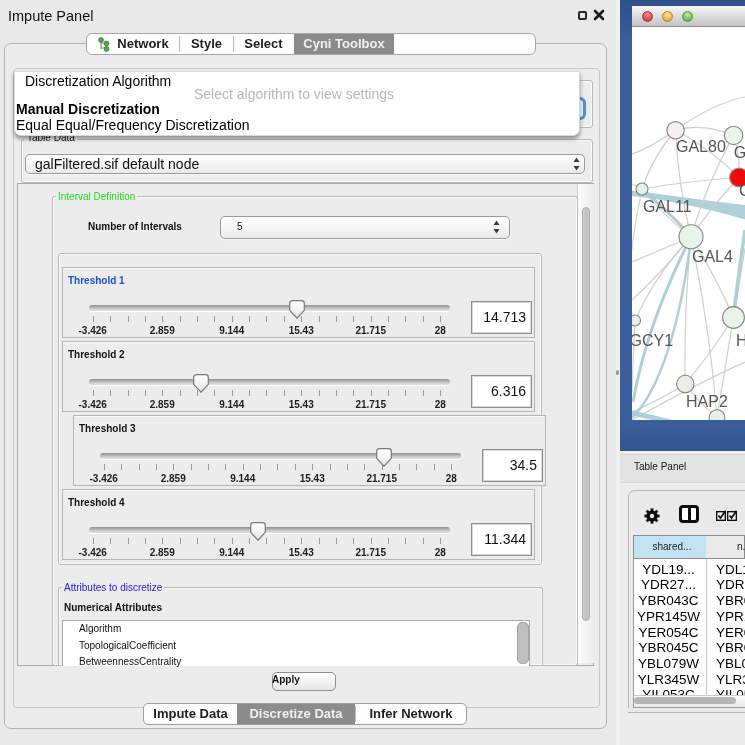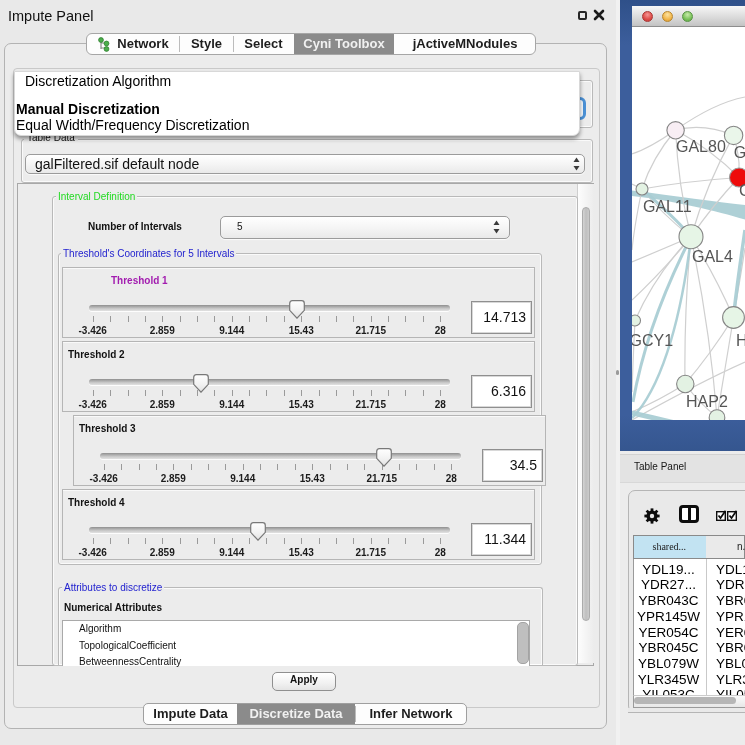--- a/index.html
+++ b/index.html
@@ -56,24 +56,23 @@
 
   <div class="abs t13 bold" style="left:88px;top:222px;color:#111;">Number of Intervals</div>
   <div class="abs combo" style="left:220px;top:216px;width:288px;height:21px;"></div>
   <div class="abs t13" style="left:237px;top:222px;color:#111;">5</div>
   <svg class="abs" style="left:493px;top:220px;" width="7" height="14" viewBox="0 0 7 14">
       <path d="M3.5 0.5 L6.5 5 H0.5 Z" fill="#3a3a3a"></path>
       <path d="M3.5 13.5 L0.5 9 H6.5 Z" fill="#3a3a3a"></path>
     </svg>
 
   <div class="abs etched" style="left:58px;top:253px;width:482px;height:310px;"></div>
-  <div class="abs t13" style="left:61px;top:249px;background:#ececec;padding:0 2px;color:#2323cf;">Threshold's Coordinates for 5 Intervals</div>
 
   <div class="thbox" style="top:267px;">
-      <div class="abs t13 bold" style="left:5px;top:8px;color:#a21caf;margin-left:43px;">Threshold 1</div>
+      <div class="abs t13 bold" style="left:5px;top:8px;color:#1d4ed8;">Threshold 1</div>
       <div class="track"></div>
       <div class="tick" style="left:29.7px;top:48px;"></div>
       <div class="tick" style="left:47.1px;top:48px;"></div>
       <div class="tick" style="left:64.5px;top:48px;"></div>
       <div class="tick" style="left:81.8px;top:48px;"></div>
       <div class="tick" style="left:99.2px;top:48px;"></div>
       <div class="tick" style="left:116.6px;top:48px;"></div>
       <div class="tick" style="left:133.9px;top:48px;"></div>
       <div class="tick" style="left:151.3px;top:48px;"></div>
       <div class="tick" style="left:168.7px;top:48px;"></div>
@@ -237,50 +236,50 @@
   <div class="abs etched" style="left:58px;top:587px;width:483px;height:77px;border-bottom:none;border-radius:3px 3px 0 0;"></div>
   <div class="abs t13" style="left:62px;top:583px;background:#ececec;padding:0 2px;color:#2323cf;">Attributes to discretize</div>
   <div class="abs t13 bold" style="left:64px;top:603px;color:#111;">Numerical Attributes</div>
   <div class="abs" style="left:62px;top:620px;width:466px;height:45px;background:#fff;border:1px solid #a9a9a9;border-bottom:none;"></div>
   <div class="abs t13" style="left:79px;top:624px;color:#111;">Algorithm</div>
   <div class="abs t13" style="left:79px;top:640.5px;color:#111;">TopologicalCoefficient</div>
   <div class="abs t13" style="left:79px;top:657px;color:#111;">BetweennessCentrality</div>
   <div class="abs" style="left:517px;top:622px;width:10px;height:40px;background:#bfbfbf;border:1px solid #a3a3a3;border-radius:5px;"></div>
 
   <div class="abs" style="left:272px;top:672px;width:62px;height:17px;background:linear-gradient(180deg,#ffffff,#f1f1f1 60%,#e4e4e4);border:1px solid #8f8f8f;border-radius:5px;"></div>
-  <div class="abs t13 bold" style="left:272px;top:675px;width:64px;text-align:center;color:#111;">Apply</div>
+  <div class="abs t13 bold" style="left:272px;top:675px;width:64px;text-align:left;color:#111;">Apply</div>
 
   <div class="abs" style="left:86px;top:33px;width:448px;height:20px;background:#fdfdfd;border:1px solid #a6a6a6;border-radius:6px;overflow:hidden;">
     <div class="tabtxt" style="left:0;width:92px;">
       <svg style="position:absolute;left:11px;top:3px;" width="13" height="15" viewBox="0 0 13 15">
           <path d="M3 3 V12 M3 6 H8 M3 11 H8" stroke="#8a8a8a" stroke-width="1.2" fill="none"></path>
           <circle cx="3" cy="3" r="2.4" fill="#4cae4c" stroke="#2e7d2e" stroke-width="0.8"></circle>
           <circle cx="8.5" cy="6.5" r="2.4" fill="#4cae4c" stroke="#2e7d2e" stroke-width="0.8"></circle>
           <circle cx="8.5" cy="12" r="2.4" fill="#4cae4c" stroke="#2e7d2e" stroke-width="0.8"></circle>
         </svg>
       <span style="margin-left:20px;">Network</span></div>
     <div class="vsep" style="left:92px;"></div>
     <div class="tabtxt" style="left:93px;width:53px;">Style</div>
     <div class="vsep" style="left:146px;"></div>
     <div class="tabtxt" style="left:147px;width:59px;">Select</div>
     <div class="tabtxt seltab" style="left:207px;width:100px;">Cyni Toolbox</div>
-    <div class="tabtxt" style="left:308px;width:140px;">jActiveMNodules</div>
   </div>
 
   <div class="abs" style="left:143px;top:703px;width:322px;height:20px;background:#fdfdfd;border:1px solid #9f9f9f;border-radius:5px;overflow:hidden;">
     <div class="tabtxt" style="left:0;width:93px;">Impute Data</div>
     <div class="tabtxt seltab" style="left:93px;width:118px;">Discretize Data</div>
     <div class="vsep" style="left:211px;"></div>
     <div class="tabtxt" style="left:212px;width:110px;">Infer Network</div>
   </div>
 
   <div class="abs" style="left:14px;top:71px;width:564px;height:63px;background:#fff;border:1px solid #d8d8d8;border-radius:0 0 7px 7px;box-shadow:0 3px 4px rgba(0,0,0,.4);"></div>
   <div class="abs t14" style="left:25px;top:73.5px;color:#000000;">Discretization Algorithm</div>
+  <div class="abs t14" style="left:194px;top:86.5px;color:#b8b8b8;">Select algorithm to view settings</div>
   <div class="abs t14 bold" style="left:16px;top:102px;color:#000;">Manual Discretization</div>
-  <div class="abs t14" style="left:16px;top:118.4px;color:#000;">Equal Width/Frequency Discretization</div>
+  <div class="abs t14" style="left:16px;top:118.4px;color:#000;">Equal Equal/Frequency Discretization</div>
 
   <div class="abs" style="left:616px;top:0;width:4px;height:745px;background:#f1f1f1;"></div>
   <div class="abs" style="left:616px;top:370px;width:3px;height:5px;background:#9a9a9a;border-radius:2px;"></div>
 
   <div class="abs" style="left:620px;top:0;width:125px;height:451px;background:linear-gradient(180deg,#2f5089 0%,#3c5e9c 10%,#3c5e9c 92%,#35568f 100%);"></div>
   <div class="abs" style="left:632px;top:6px;width:113px;height:20px;background:linear-gradient(180deg,#f7f7f7,#dedede 50%,#c3c3c3);border-bottom:1px solid #8e8e8e;"></div>
   <div class="abs" style="left:642px;top:11px;width:11px;height:11px;border-radius:50%;background:radial-gradient(circle at 50% 30%,#f59694,#dd4b47 60%,#c13a38);border:1px solid #a83634;box-sizing:border-box;"></div>
   <div class="abs" style="left:662px;top:11px;width:11px;height:11px;border-radius:50%;background:radial-gradient(circle at 50% 30%,#fbe2a0,#f2b64a 60%,#d2952f);border:1px solid #b8862d;box-sizing:border-box;"></div>
   <div class="abs" style="left:682px;top:11px;width:11px;height:11px;border-radius:50%;background:radial-gradient(circle at 50% 30%,#c7eaa9,#79c159 60%,#5da344);border:1px solid #579343;box-sizing:border-box;"></div>
   <div class="abs" style="left:632px;top:27px;width:113px;height:393px;background:#fff;overflow:hidden;">
@@ -364,21 +363,21 @@
   <svg class="abs" style="left:715.5px;top:509.5px;" width="11" height="11" viewBox="0 0 11 11">
       <rect x="0.7" y="1.7" width="8.6" height="8.6" fill="#fff" stroke="#0d0d0d" stroke-width="1.4"></rect>
       <path d="M2.5 5.5 L4.5 8 L9.5 0.8" fill="none" stroke="#0d0d0d" stroke-width="1.7"></path>
     </svg>
   <svg class="abs" style="left:727.3px;top:509.5px;" width="11" height="11" viewBox="0 0 11 11">
       <rect x="0.7" y="1.7" width="8.6" height="8.6" fill="#fff" stroke="#0d0d0d" stroke-width="1.4"></rect>
       <path d="M2.5 5.5 L4.5 8 L9.5 0.8" fill="none" stroke="#0d0d0d" stroke-width="1.7"></path>
     </svg>
   <div class="abs" style="left:633px;top:535px;width:112px;height:24px;background:#c2e3f2;border:1px solid #8a8a8a;box-sizing:border-box;"></div>
   <div class="abs" style="left:706px;top:535px;width:39px;height:24px;background:#eaeaea;border:1px solid #8a8a8a;border-left:none;box-sizing:border-box;"></div>
-  <div class="abs t13" style="left:652.5px;top:542px;color:#222;font-family:Liberation Serif, serif;">shared...</div>
+  <div class="abs t13" style="left:652.5px;top:542px;color:#222;">shared...</div>
   <div class="abs t13" style="left:737px;top:542px;color:#222;">n...</div>
   <div class="abs" style="left:633px;top:559px;width:112px;height:136px;background:#fff;border-left:1px solid #9a9a9a;box-sizing:border-box;"></div>
   <div class="abs" style="left:706px;top:559px;width:39px;height:136px;background:#fff;"></div>
   <div class="abs" style="left:706px;top:559px;width:1px;height:136px;background:#c9c9c9;"></div>
 
 <div class="abs" style="left:668.5px;top:562.7px;transform:translateX(-50%);color:#000;font-size:13.5px;line-height:1;white-space:nowrap;">YDL19...</div>
   <div class="abs" style="left:716px;top:562.7px;color:#000;font-size:13.5px;line-height:1;white-space:nowrap;">YDL194W</div>
   <div class="abs" style="left:668.5px;top:578.4px;transform:translateX(-50%);color:#000;font-size:13.5px;line-height:1;white-space:nowrap;">YDR27...</div>
   <div class="abs" style="left:716px;top:578.4px;color:#000;font-size:13.5px;line-height:1;white-space:nowrap;">YDR277C</div>
   <div class="abs" style="left:668.5px;top:594.1px;transform:translateX(-50%);color:#000;font-size:13.5px;line-height:1;white-space:nowrap;">YBR043C</div>

